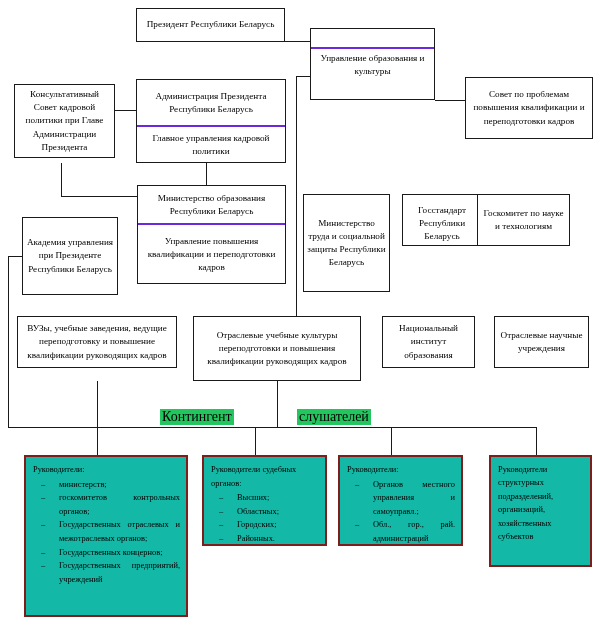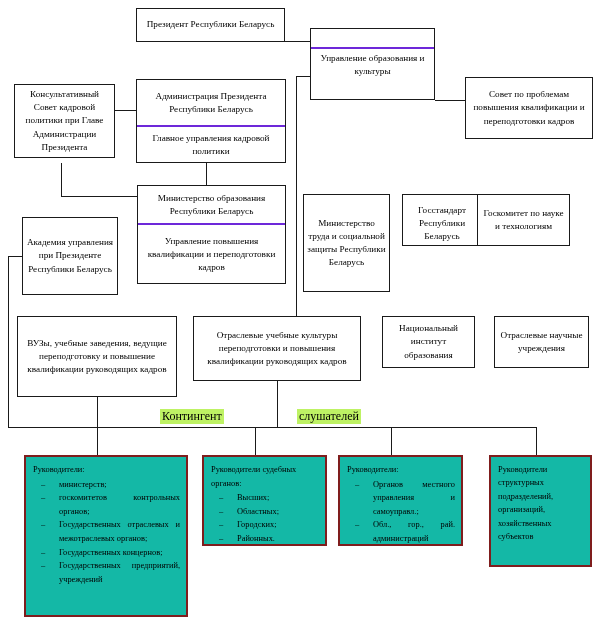--- a/index.html
+++ b/index.html
@@ -62,22 +62,22 @@
   }
   .listbox.plain{font-size:8.4px;line-height:1.6;}
   .listbox.plain .lb-title{margin:0;}
 
   .line{position:absolute;background:#1a1a1a;z-index:1;}
   .h{height:1px;}
   .v{width:1px;}
 
   .caption{
     position:absolute;
-    font-size:12px;
-    background:#bef264;
+    font-size:14px;
+    background:#22c55e;
     padding:0 2px;
     z-index:6;
     white-space:nowrap;
   }
 </style>
 </head>
 <body>
 
 <div id="canvas">
 
@@ -155,21 +155,21 @@
   </div>
 
   <div class="box" style="left:477px;top:194px;width:93px;height:52px;">
     <span>Госкомитет по науке и технологиям</span>
   </div>
 
   <div class="box" style="left:22px;top:217px;width:96px;height:78px;">
     <span>Академия управления при Президенте Республики Беларусь</span>
   </div>
 
-  <div class="box" style="left:17px;top:316px;width:160px;height:81px;">
+  <div class="box" style="left:17px;top:316px;width:160px;height:52px;">
     <span>ВУЗы, учебные заведения, ведущие переподготовку и повышение квалификации руководящих кадров</span>
   </div>
 
   <div class="box" style="left:193px;top:316px;width:168px;height:65px;">
     <span>Отраслевые учебные культуры переподготовки и повышения квалификации руководящих кадров</span>
   </div>
 
   <div class="box" style="left:382px;top:316px;width:93px;height:52px;">
     <span>Национальный институт образования</span>
   </div>

